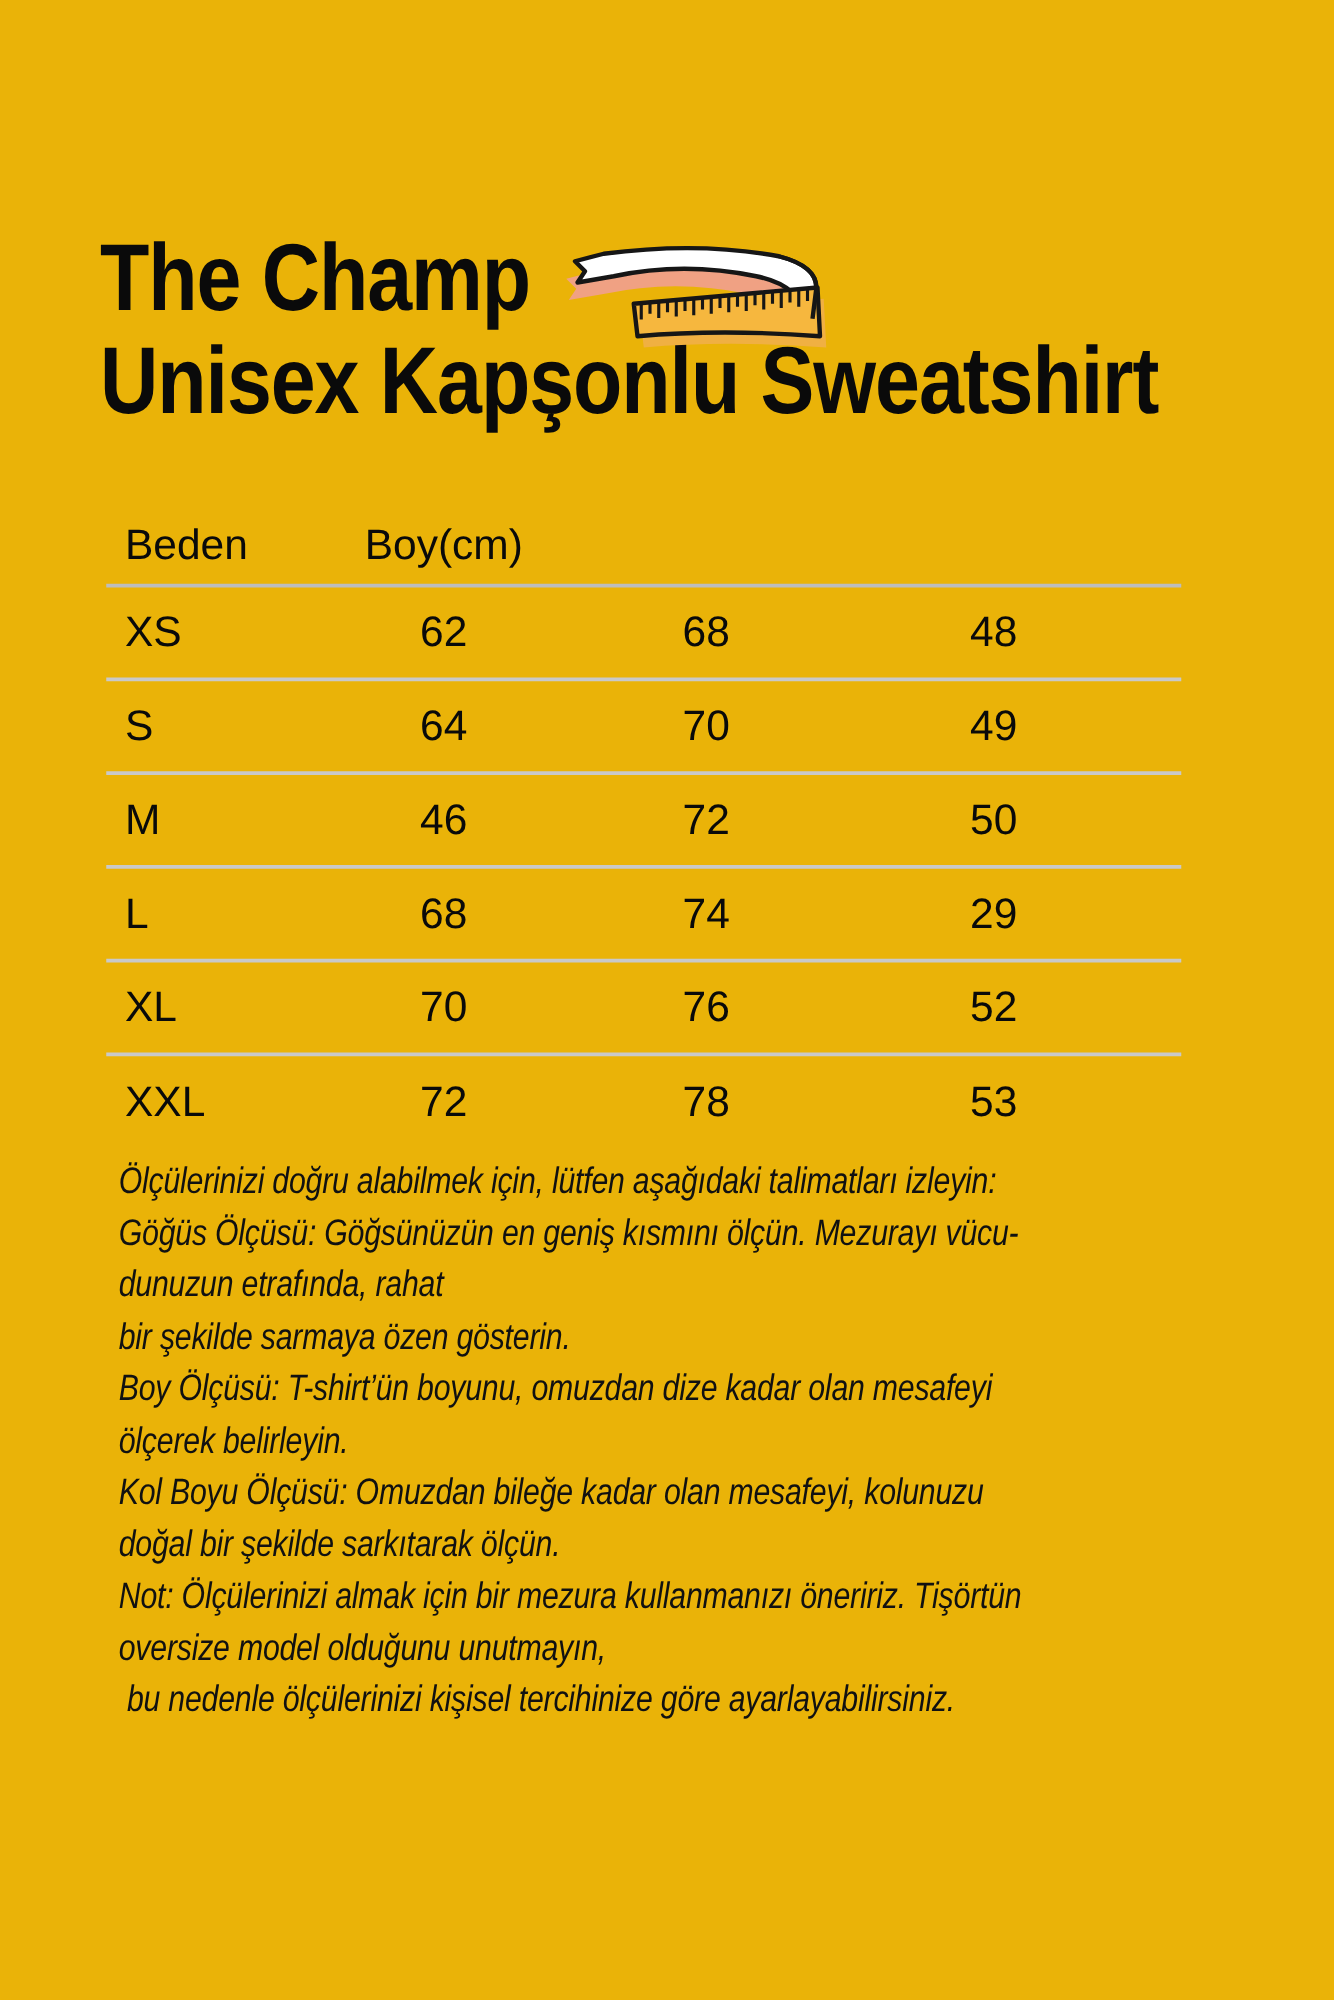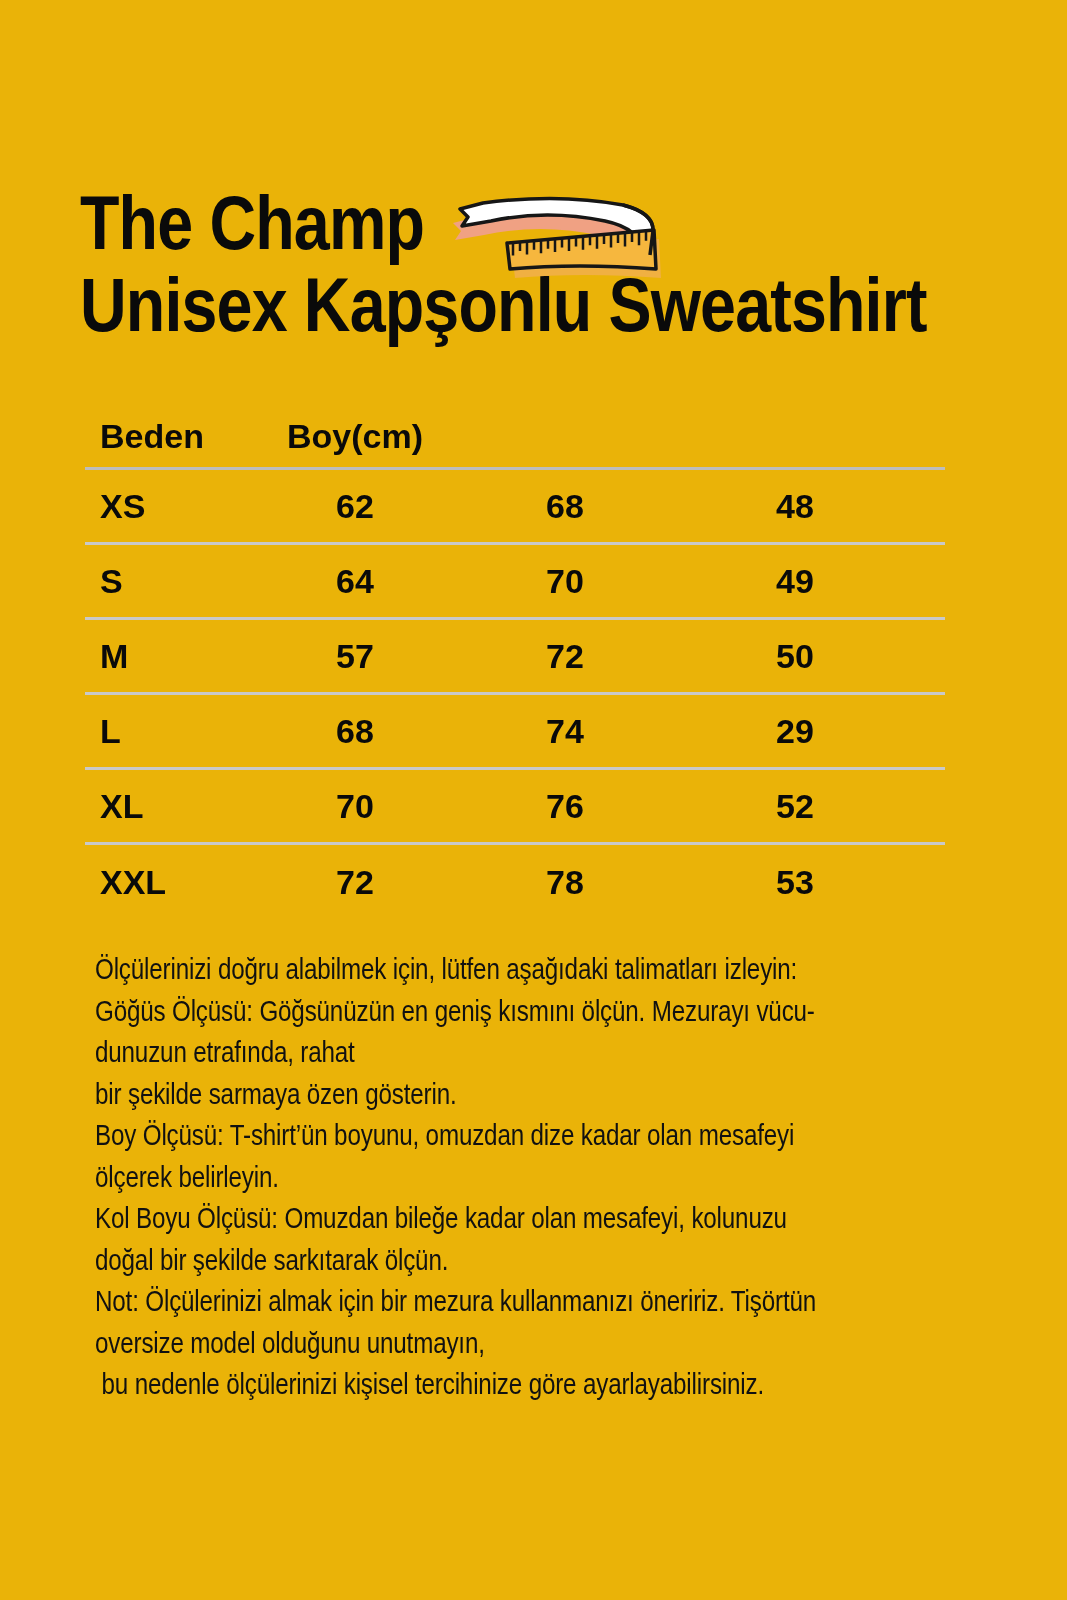--- a/index.html
+++ b/index.html
@@ -34,29 +34,29 @@
   .size-table { position:absolute; left:85px; top:406px; width:860px; }
   .thead, .trow {
     display:grid;
     grid-template-columns:140px 260px 160px 300px;
     align-items:center;
   }
   .thead { height:64px; border-bottom:3px solid #bdbdbd; }
   .trow  { height:75px; border-bottom:3px solid #c9c9c9; }
   .trow:last-child { border-bottom:none; }
   .th, .td {
-    font-weight:bold;
+    font-weight:normal;
     font-size:34px;
     white-space:nowrap;
   }
   .c1 { justify-self:start; padding-left:15px; }
   .c2, .c3, .c4 { justify-self:center; }
 
   
-  .instructions { position:absolute; left:95px; top:948px; }
+  .instructions { position:absolute; left:95px; top:924px;font-style:italic; }
   .instr-line {
     font-size:29.5px;
     line-height:41.5px;
     white-space:pre;
     letter-spacing:-0.2px;
     transform:scaleX(0.82);
     transform-origin:0 50%;
     color:#111111;
   }
 </style>
@@ -104,21 +104,21 @@
       <div class="td c4">48</div>
     </div>
     <div class="trow">
       <div class="td c1">S</div>
       <div class="td c2">64</div>
       <div class="td c3">70</div>
       <div class="td c4">49</div>
     </div>
     <div class="trow">
       <div class="td c1">M</div>
-      <div class="td c2">57</div>
+      <div class="td c2">46</div>
       <div class="td c3">72</div>
       <div class="td c4">50</div>
     </div>
     <div class="trow">
       <div class="td c1">L</div>
       <div class="td c2">68</div>
       <div class="td c3">74</div>
       <div class="td c4">29</div>
     </div>
     <div class="trow">

